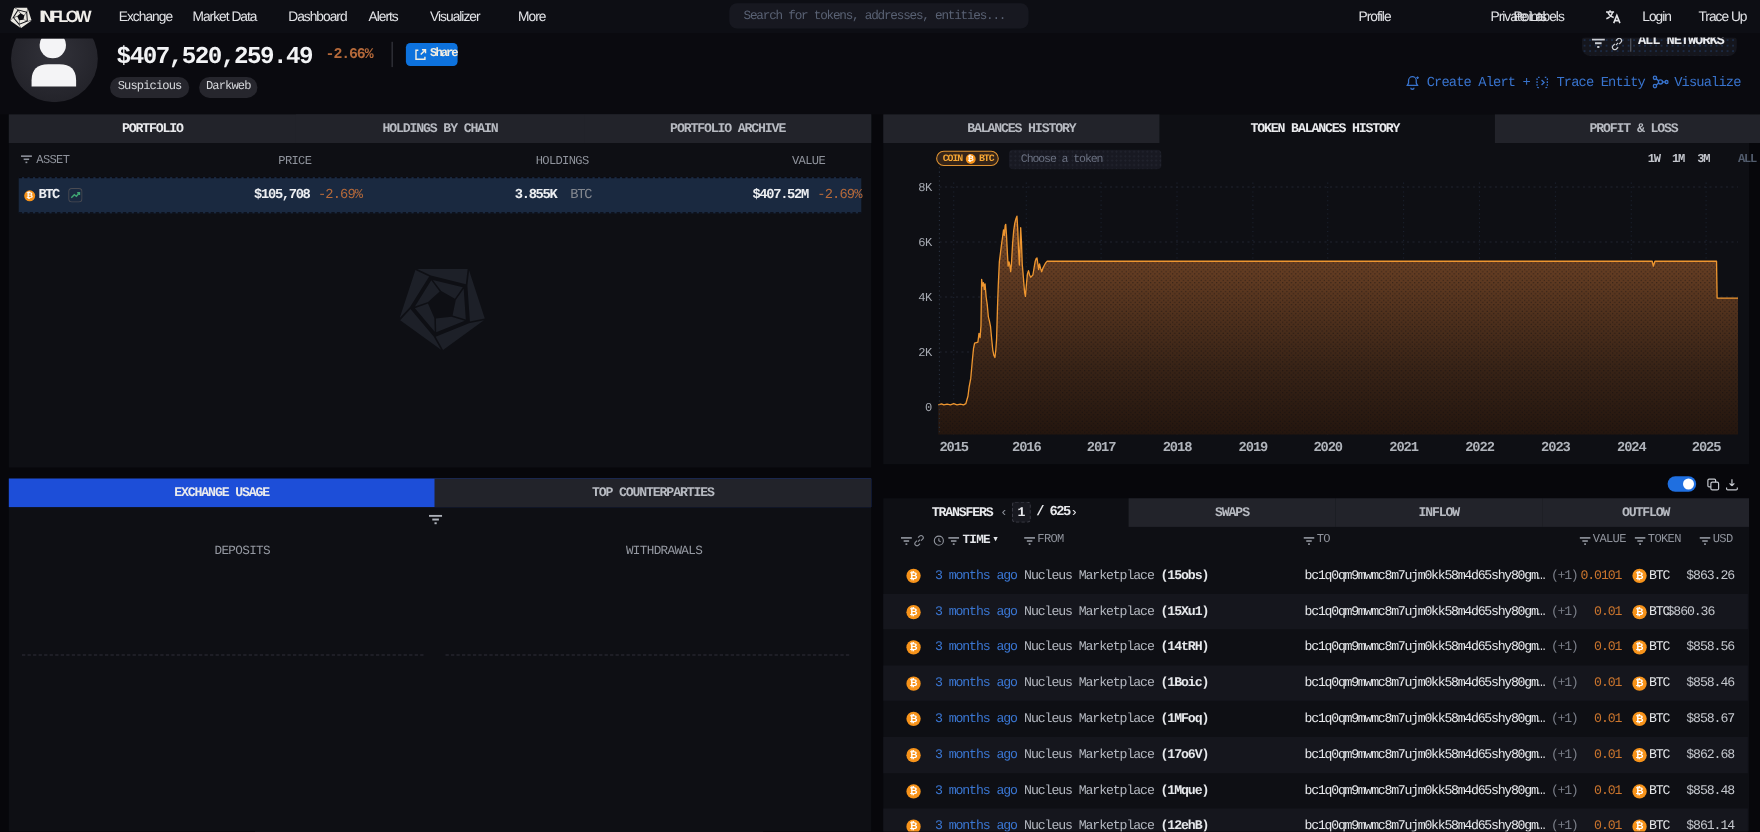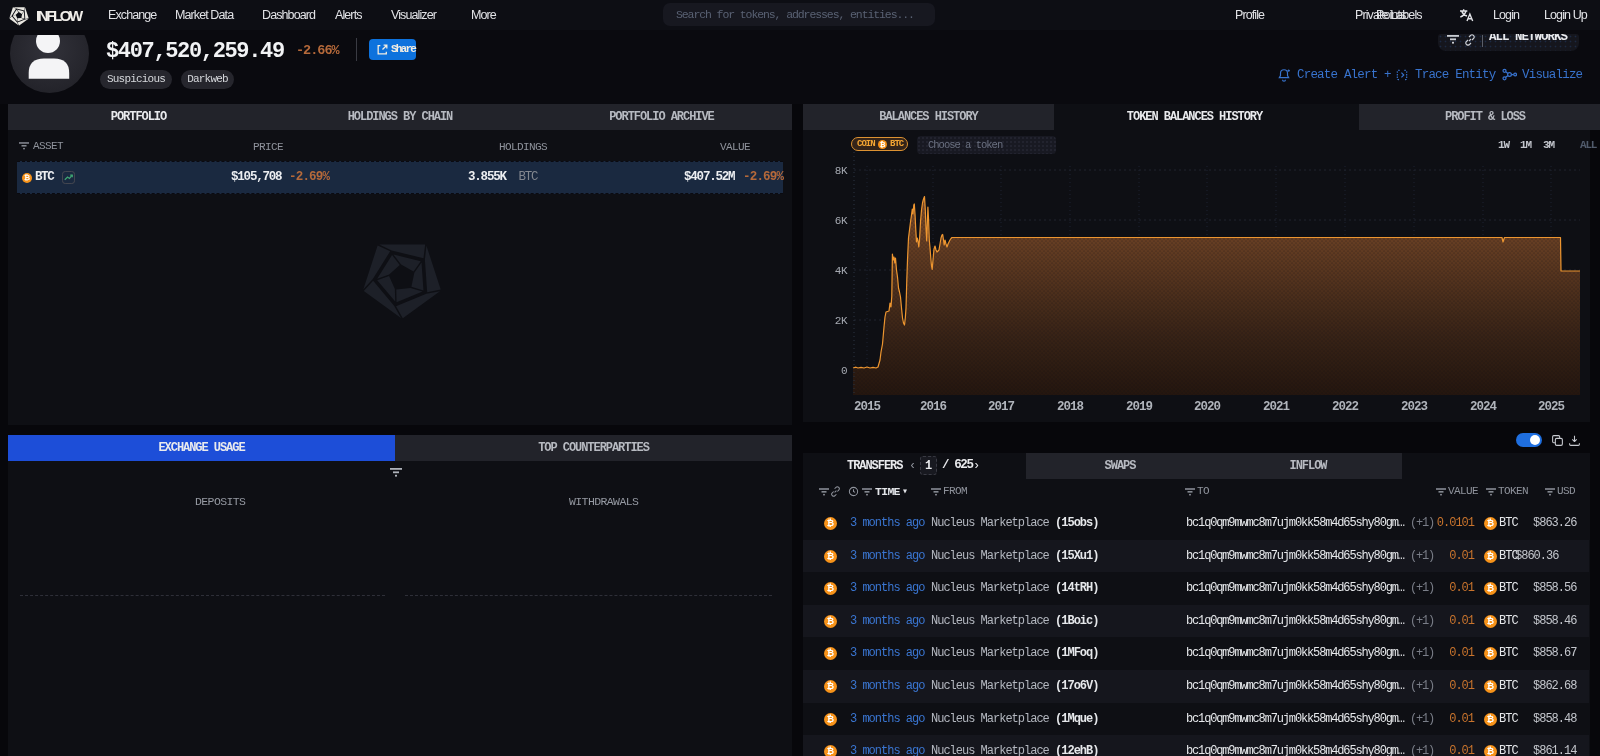--- a/index.html
+++ b/index.html
@@ -31,21 +31,21 @@
   
   .panel { position:absolute; background:#0e0f14; }
   .tabbar { position:absolute; left:0; top:0; width:100%; height:26px; }
   .tab { position:absolute; top:0; height:26px; font:bold 12px "Liberation Mono", monospace; letter-spacing:-1.05px; color:#b7bac1; text-align:center; line-height:27px; background:#22232a; }
   .tab.active { background:transparent; color:#e9eaed; }
 
   
   .th { position:absolute; font:11px "Liberation Mono", monospace; color:#8f939c; letter-spacing:-0.6px; }
   #prow { position:absolute; left:9px; top:57px; width:766px; height:33px; background:#1a2940; border-top:1px dashed #0a0a10; border-bottom:1px dashed #0a0a10; }
   .cell { position:absolute; top:8px; font:bold 12.5px "Liberation Mono", monospace; color:#eceef1; letter-spacing:-0.8px; }
-  .pct { color:#b5693a; font-weight:bold; }
+  .pct { color:#b5693a; font-weight:normal; }
   .gray { color:#83878f; font-weight:normal; }
 
   
   .trow { position:absolute; left:0; width:786px; height:32.6px; }
   .trow.alt { background:#15161d; }
   .trow .c { position:absolute; top:9px; font:12px "Liberation Mono", monospace; letter-spacing:-1.0px; white-space:nowrap; }
   .blue { color:#3a76d2; }
   .ltgray { color:#b3b7bf; }
   .white-b { color:#e6e8eb; font-weight:bold; }
   .orange { color:#c9742d; font-weight:bold; }
@@ -70,21 +70,21 @@
   <div class="item" style="left:471px">More</div>
   <div id="search">Search for tokens, addresses, entities...</div>
   <div class="item" style="left:1235px">Profile</div>
   <div class="item" style="left:1376px">Points</div>
   <div class="item" style="left:1355px">Private Labels</div>
   <svg class="abs" style="left:1458px;top:7px" width="16" height="16" viewBox="0 0 24 24" fill="none" stroke="#e2e3e7" stroke-width="2.1">
       <path d="M3 6h11M8.5 3.5V6M12 6c-1.2 4.5-4.5 7.5-8.5 9M5.5 6c1.2 3.5 4.5 6.5 8 7.5"></path>
       <path d="M13.5 21l4.3-10.5L22 21M15.2 17.6h5.2"></path>
     </svg>
   <div class="item" style="left:1493px">Login</div>
-  <div class="item" style="left:1544px">Login Up</div>
+  <div class="item" style="left:1544px">Trace Up</div>
 </div>
 
 <div id="header">
   <div id="avatar">
     <div class="circ"></div>
     <svg class="abs" style="left:16px;top:0px" width="46" height="50" viewBox="0 0 46 50">
       <circle cx="22" cy="6" r="12" fill="#f4f4f6"></circle>
       <path d="M2.7,43.7 L2.7,38 Q2.7,23.5 18,23.5 L28,23.5 Q43.2,23.5 43.2,38 L43.2,43.7 Z" fill="#f4f4f6"></path>
     </svg>
   </div>
@@ -146,21 +146,21 @@
   <div class="th" style="left:11px;top:36px;">
     <svg class="filt" style="margin-right:4px" width="10" height="8" viewBox="0 0 12 9">
         <g fill="#8f939c">
           <rect x="0" y="0" width="12" height="1.7"></rect>
           <rect x="3" y="3.4" width="6" height="1.7"></rect>
           <rect x="5" y="6.8" width="2" height="1.7"></rect>
         </g>
       </svg>ASSET
   </div>
   <div class="th" style="left:245px;top:37px;">PRICE</div>
-  <div class="th" style="left:491px;top:37px;">HOLDINGS</div>
+  <div class="th" style="left:479px;top:37px;">HOLDINGS</div>
   <div class="th" style="left:712px;top:37px;">VALUE</div>
 
   <div id="prow">
     <div class="coin" style="left:5px;top:11px;width:10px;height:10px;line-height:10px;font-size:7.5px;">₿</div>
     <div class="cell" style="left:18px;letter-spacing:-1.4px;">BTC</div>
     <svg class="abs" style="left:44.5px;top:9px" width="13" height="13" viewBox="0 0 14 14" fill="none">
         <rect x="0.5" y="0.5" width="13" height="13" rx="3" stroke="#4a4b52"></rect>
         <path d="M3 9.5 L6 6.5 L8 8 L11 4.5" stroke="#3fa573" stroke-width="1.4"></path>
         <path d="M8.8 4.5 H11 V6.7" stroke="#3fa573" stroke-width="1.4"></path>
       </svg>
@@ -172,21 +172,21 @@
   </div>
 
   <svg class="abs" style="left:350px;top:128px" width="88" height="88" viewBox="0 0 100 100">
       <path fill="#1d2028" d="M48.8,97.7 L6.6,67.1 L17.2,55.5 L41.2,84.0 Z M6.1,65.0 L22.3,15.3 L36.5,21.9 L16.8,53.5 Z M24.1,14.3 L76.3,14.3 L74.4,29.9 L38.3,20.9 Z M77.8,15.7 L94.0,65.3 L78.6,68.4 L76.0,31.3 Z M93.1,67.3 L50.9,98.0 L43.2,84.3 L77.7,70.3 Z M42.3,79.1 L21.8,54.7 L35.3,49.9 L41.9,64.8 Z M21.8,53.0 L38.7,26.0 L47.4,37.4 L35.4,48.3 Z M40.3,25.5 L71.3,33.2 L63.1,45.0 L49.0,36.9 Z M72.2,34.6 L74.4,66.4 L60.7,62.3 L64.0,46.4 Z M73.4,67.7 L43.8,79.7 L43.5,65.3 L59.6,63.6 Z"></path>
     </svg>
 </div>
 
 <div class="panel" id="chartpanel" style="left:803px; top:104px; width:787px; height:318px;">
   <div class="tabbar">
     <div class="tab" style="left:0;width:251px;">BALANCES HISTORY</div>
-    <div class="tab active" style="left:251px;width:281px;">TOKEN BALANCES HISTORY</div>
+    <div class="tab active" style="left:261px;width:281px;">TOKEN BALANCES HISTORY</div>
     <div class="tab" style="left:556px;width:252px;">PROFIT &amp; LOSS</div>
   </div>
   <div id="chartwrap" class="abs" style="left:0;top:26px;width:787px;height:292px;">
     <svg width="787" height="292" viewBox="0 0 787 292">
       <defs>
       <linearGradient id="ag" x1="0" y1="56" x2="0" y2="269" gradientUnits="userSpaceOnUse">
       <stop offset="0" stop-color="#7f4d2b"></stop>
             <stop offset="0.35" stop-color="#5c3820"></stop>
             <stop offset="0.7" stop-color="#382316"></stop>
             <stop offset="1" stop-color="#23150e"></stop>
@@ -274,20 +274,21 @@
   </svg>
 <svg class="abs" style="left:1568px;top:434px" width="13" height="13" viewBox="0 0 24 24" fill="none" stroke="#c6c9cf" stroke-width="2">
     <path d="M12 3v11M12 14l-4-4M12 14l4-4M3 17v2a2 2 0 0 0 2 2h14a2 2 0 0 0 2-2v-2"></path>
   </svg>
 
 <div class="panel" id="trpanel" style="left:803px; top:453px; width:787px; height:303px;">
   <div class="tabbar">
     <div class="tab active" style="left:0;width:223px;text-align:left;"></div>
     <div class="tab" style="left:223px;width:188px;">SWAPS</div>
     <div class="tab" style="left:411px;width:188px;">INFLOW</div>
+    <div class="tab" style="left:599px;width:188px;">OUTFLOW</div>
   </div>
   <div class="abs" style="left:44px;top:6px;font:bold 12px 'Liberation Mono',monospace;letter-spacing:-1.05px;color:#e9eaed;">TRANSFERS</div>
   <div class="abs" style="left:106px;top:6px;font:12px 'Liberation Mono',monospace;color:#8f939c;">‹</div>
   <div class="abs" style="left:117px;top:3px;width:17px;height:19px;border:1px dashed #3a3b44;border-radius:3px;background:#181920;font:bold 12px 'Liberation Mono',monospace;color:#e9eaed;text-align:center;line-height:19px;">1</div>
   <div class="abs" style="left:139px;top:5px;font:bold 12.5px 'Liberation Mono',monospace;letter-spacing:-1.4px;color:#e9eaed;">/ 625</div>
   <div class="abs" style="left:170px;top:6px;font:12px 'Liberation Mono',monospace;color:#e9eaed;">›</div>
 
   <div class="abs" style="left:0;top:30px;width:787px;height:25px;">
   <svg class="abs" style="left:16px;top:5px" width="10" height="8" viewBox="0 0 12 9">
         <g fill="#8f939c">

